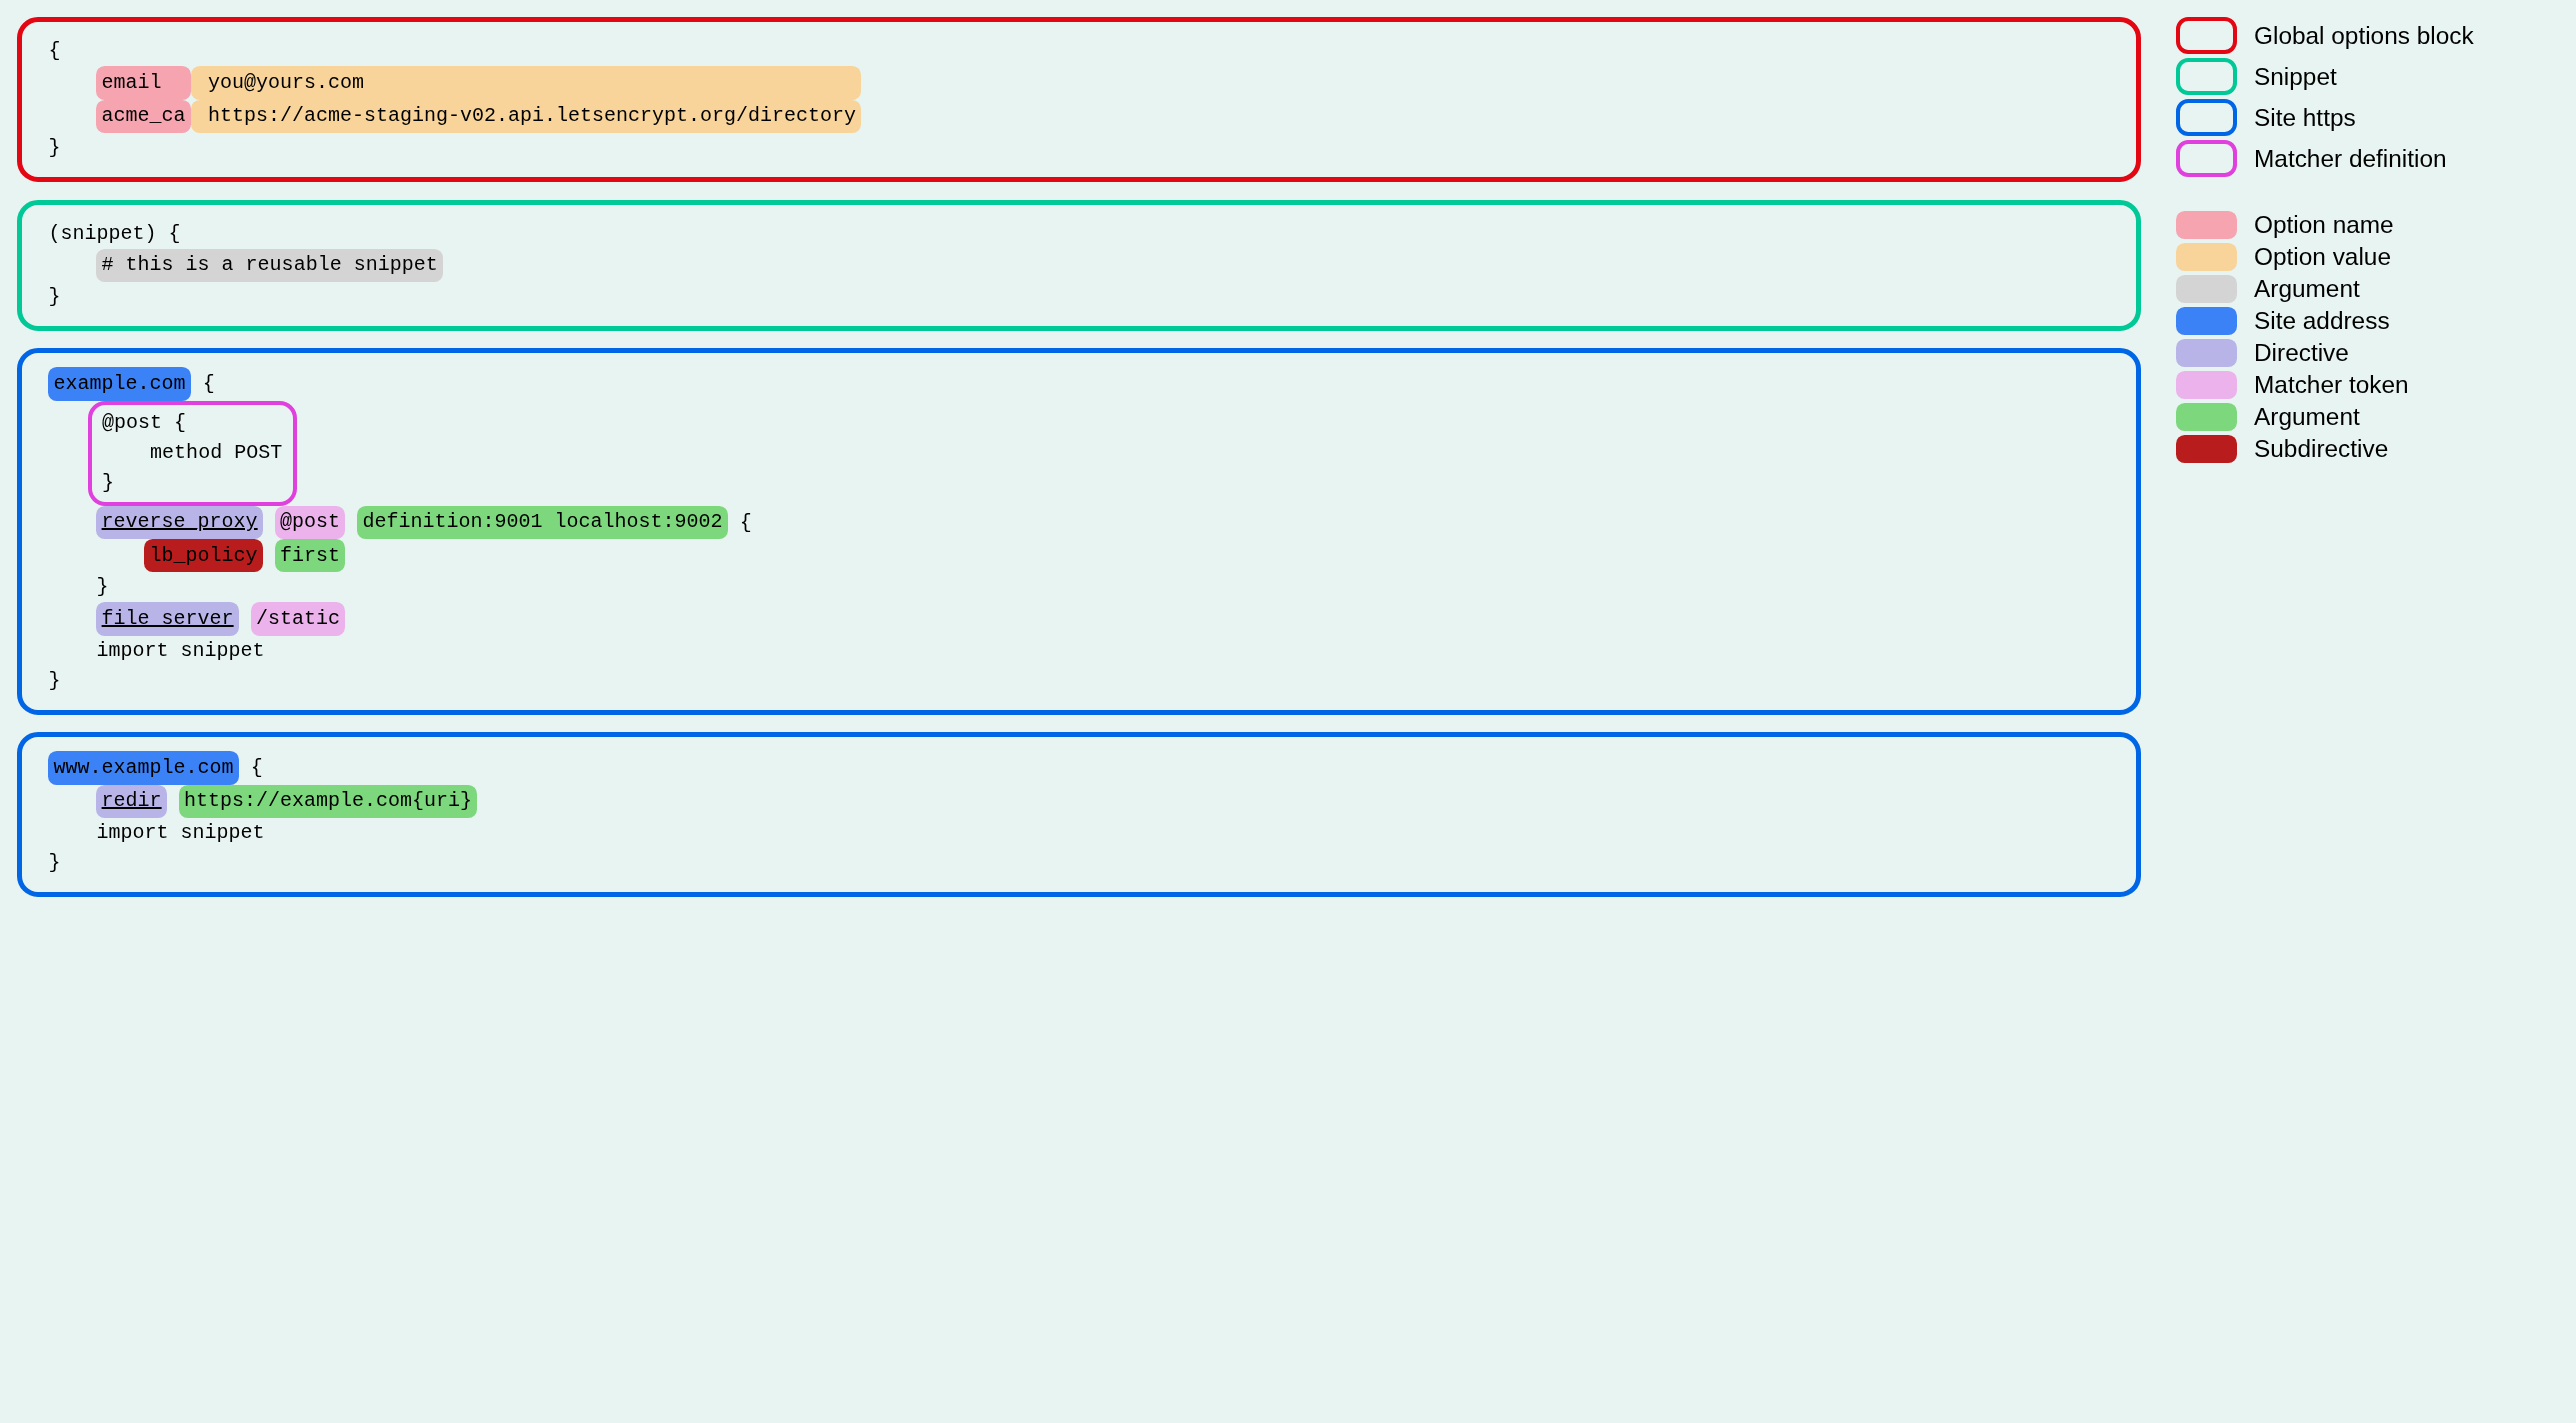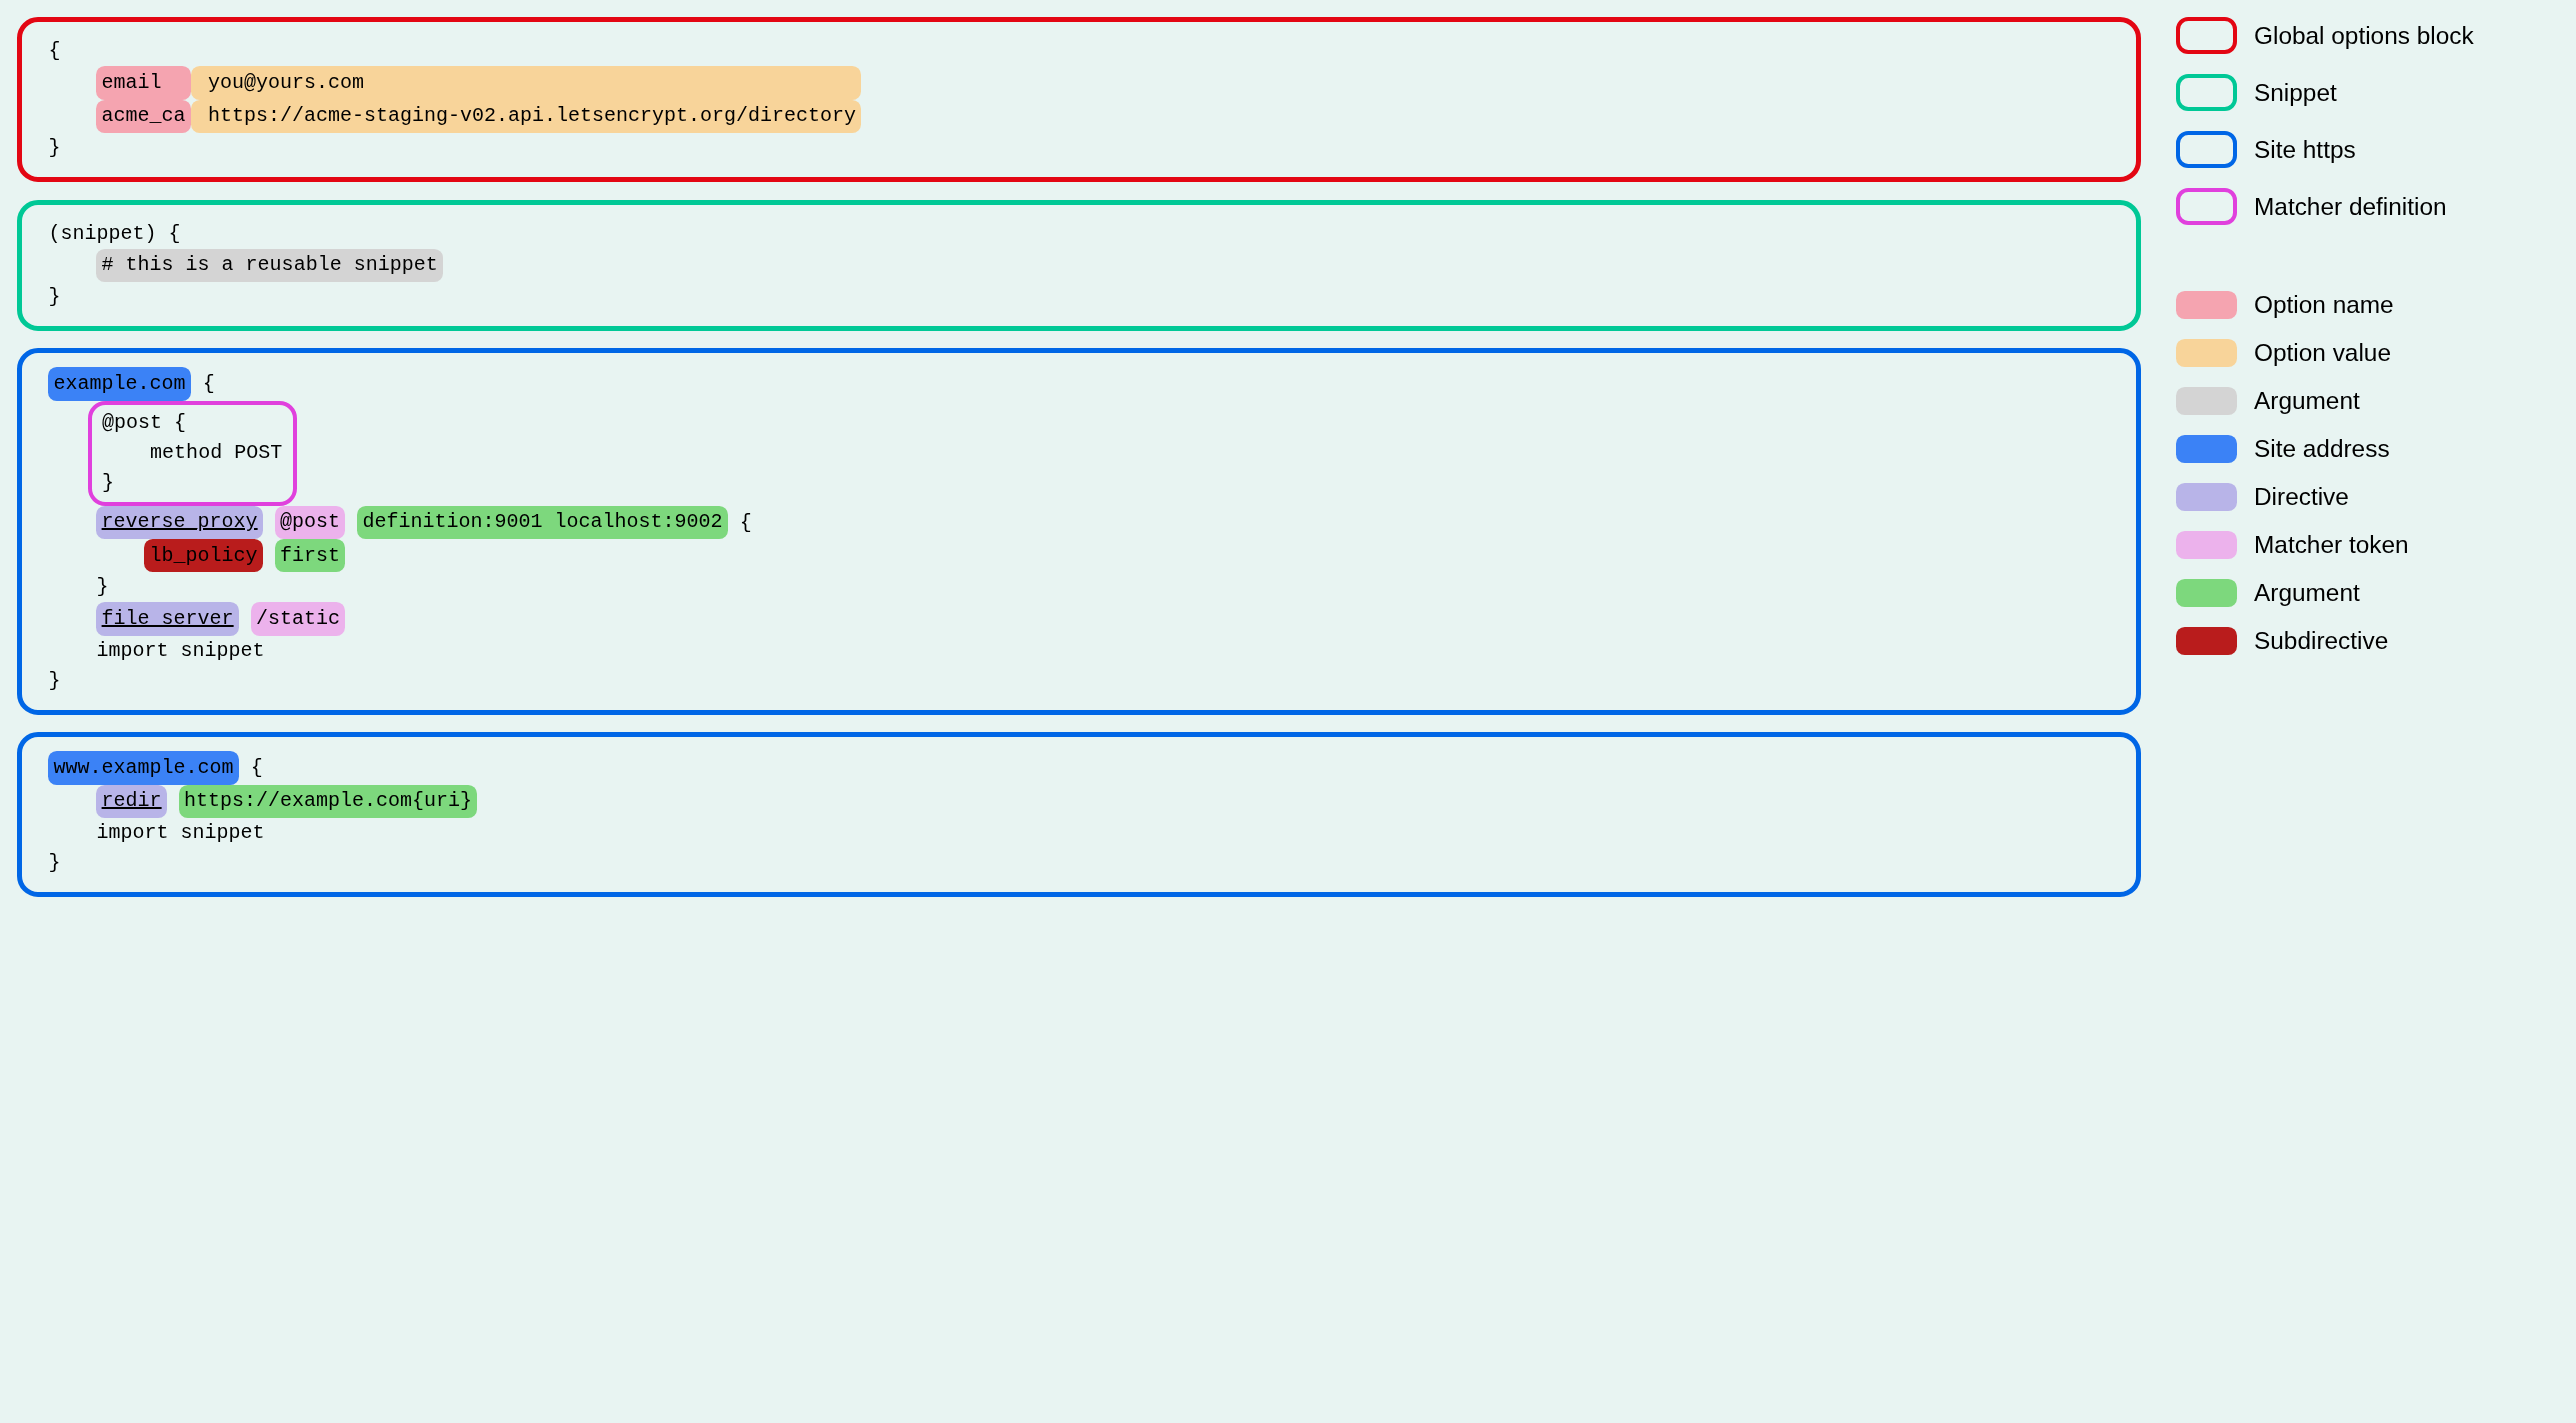--- a/index.html
+++ b/index.html
@@ -44,21 +44,21 @@
 .hl-comment { background-color: #d4d4d4; }
 .hl-site-address { background-color: #3b82f6; }
 .hl-directive { background-color: #b8b4e8; text-decoration: underline; }
 .hl-matcher-token { background-color: #ecb2ec; }
 .hl-argument { background-color: #7dd87d; }
 .hl-subdirective { background-color: #b91c1c; }
 .legend {
   width: 383px;
   display: flex;
   flex-direction: column;
-  gap: 20px;
+  gap: 4px;
   font-family: -apple-system, BlinkMacSystemFont, 'Segoe UI', Arial, sans-serif;
   font-size: 24.4px;
 }
 .legend-row {
   display: flex;
   align-items: center;
   gap: 17.4px;
 }
 .legend-box-outline {
   width: 61px;

